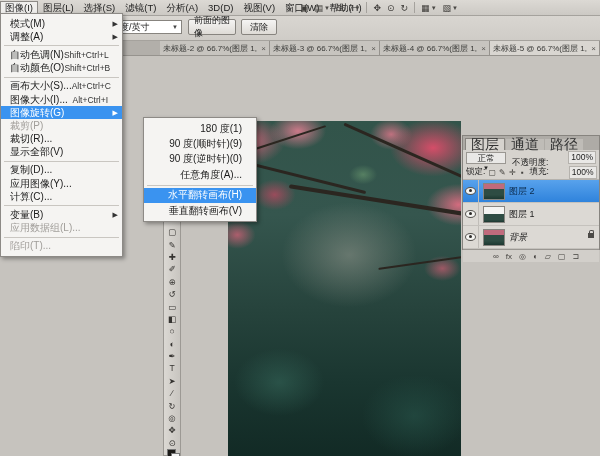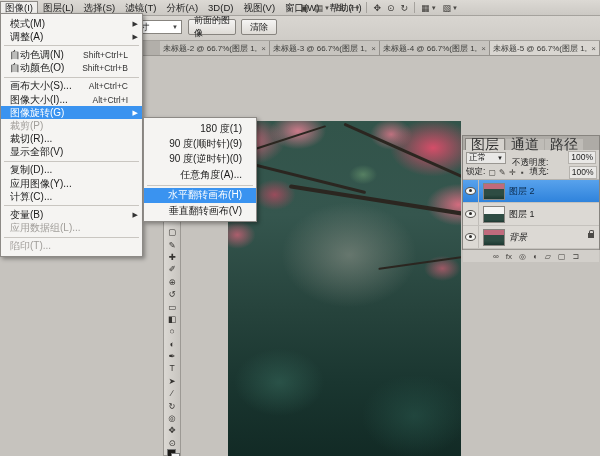--- a/index.html
+++ b/index.html
@@ -70,21 +70,21 @@
   
   .layers-panel{position:absolute;left:462px;top:135px;width:138px;height:115px;
                 background:#d6d3ce;border:1px solid #87847f;box-sizing:border-box;z-index:6;
                 font-size:9px;color:#222;}
   .lp-tabs{height:13px;background:#aeaba6;display:flex;align-items:flex-end;gap:1px;padding:1px 2px 0;}
   .lp-tab{padding:0 5px;height:11px;line-height:11px;font-size:14px;background:#bfbcb7;color:#333;}
   .lp-tab.active{background:#d6d3ce;border:1px solid #87847f;border-bottom:none;}
   .lp-row{display:flex;align-items:center;padding:0 3px;gap:2px;}
   .lp-blend{height:15px;}
   .blend-select{width:54px;height:12px;background:#e9e8e6;border:1px solid #9a9792;
-                display:flex;align-items:center;justify-content:space-between;padding:0 2px;box-sizing:border-box;font-size:8.5px;}
+                display:flex;align-items:center;justify-content:space-between;padding:0 2px;box-sizing:border-box;font-size:8.5px;flex-direction:column;}
   .blend-select .dd{font-size:6px;}
   .lp-lbl{font-size:8.5px;white-space:nowrap;}
   .lp-val{font-size:8.5px;background:#e9e8e6;border:1px solid #b5b2ad;padding:0 2px;height:11px;line-height:11px;margin-left:18px;}
   .lp-lock{height:14px;border-bottom:1px solid #b5b2ad;}
   .lock-ic{font-size:8px;color:#44423f;width:10px;text-align:center;}
   .lp-list{background:#dcd9d4;}
   .layer-row{height:22px;display:flex;align-items:center;border-bottom:1px solid #c5c2bd;position:relative;}
   .layer-row.selected{background:linear-gradient(#58a2ec,#2f83dc);color:#0c2b4d;}
   .eye-cell{width:15px;height:100%;border-right:1px solid #c0bdb8;display:flex;align-items:center;justify-content:center;flex:none;}
   .eye{width:9px;height:6px;border-radius:50%;background:#f5f5f2;border:1px solid #55534f;position:relative;}
@@ -96,21 +96,21 @@
   .layer-name.italic{font-style:italic;}
   .bg-lock{position:absolute;right:5px;top:7px;width:6px;height:5px;background:#4c4a47;}
   .bg-lock::before{content:'';position:absolute;left:0.5px;top:-3px;width:3px;height:2px;
                    border:1px solid #4c4a47;border-bottom:none;border-radius:2px 2px 0 0;}
   .lp-bottom{height:12px;border-top:1px solid #9a9792;background:#d2cfca;display:flex;align-items:center;
              gap:7px;padding-left:30px;font-size:8px;color:#44423f;overflow:hidden;}
   
   .menu-panel{position:absolute;background:#f5f4f2;border:1px solid #8d8a86;
               box-shadow:2px 2px 4px rgba(0,0,0,.35);z-index:40;font-size:10px;color:#1a1a1a;
               padding:3px 0;box-sizing:border-box;}
-  .image-menu{left:0;top:13px;width:143px;}
+  .image-menu{left:0;top:13px;width:123px;}
   .rotate-menu{left:143px;top:117px;width:114px;}
   .mi{height:13.2px;display:flex;align-items:center;padding:0 14px 0 9px;position:relative;white-space:nowrap;}
   .rotate-menu .mi{height:15.4px;justify-content:flex-end;}
   .mi .sc{margin-left:auto;font-size:8.5px;color:#333;}
   .mi .arrow{position:absolute;right:4px;font-size:7px;color:#333;}
   .mi.disabled{color:#a09d99;}
   .mi.hl{background:#3a93f0;color:#fff;}
   .mi.hl .sc,.mi.hl .arrow{color:#fff;}
   .msep{height:1px;background:#c9c6c1;margin:2px 3px;}
 </style>

